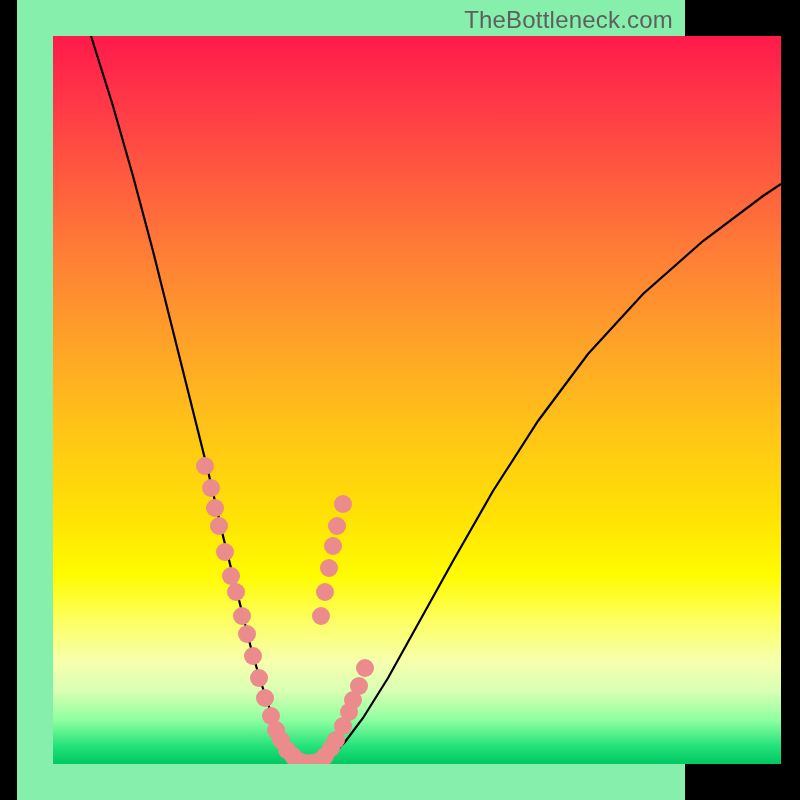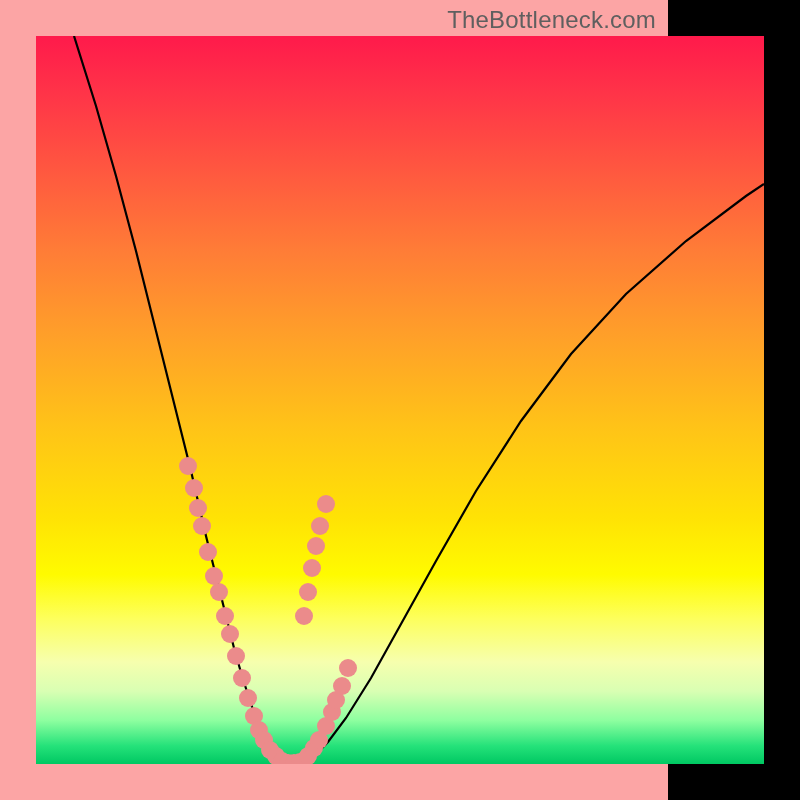--- a/index.html
+++ b/index.html
@@ -7,24 +7,24 @@
     padding: 0;
     width: 800px;
     height: 800px;
     overflow: hidden;
     background: #000;
     font-family: Arial, Helvetica, sans-serif;
   }
   .frame {
     position: absolute;
     top: 0;
-    left: 0;
+    left: 17px;
     width: 668px;
     height: 800px;
-    background: #fca5a5;
+    background: #86efac;
   }
   .plot {
     position: absolute;
     top: 36px;
     left: 36px;
     width: 728px;
     height: 728px;
     background: linear-gradient(
       to bottom,
       #ff1a4b 0%,

